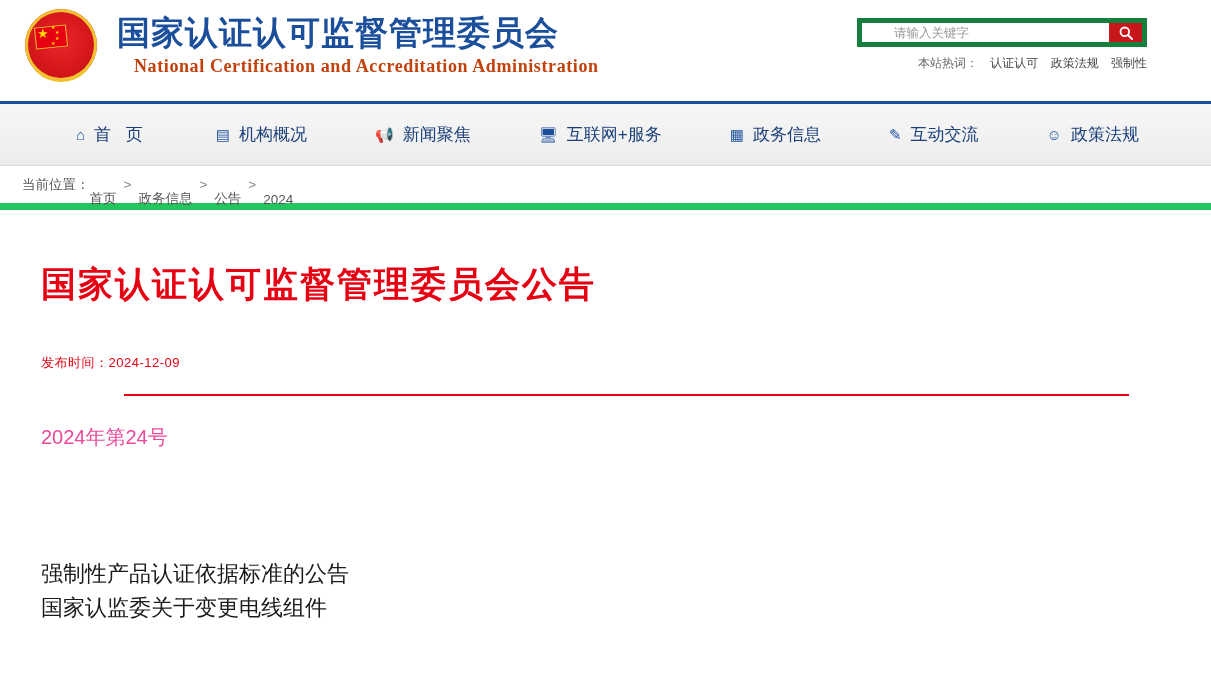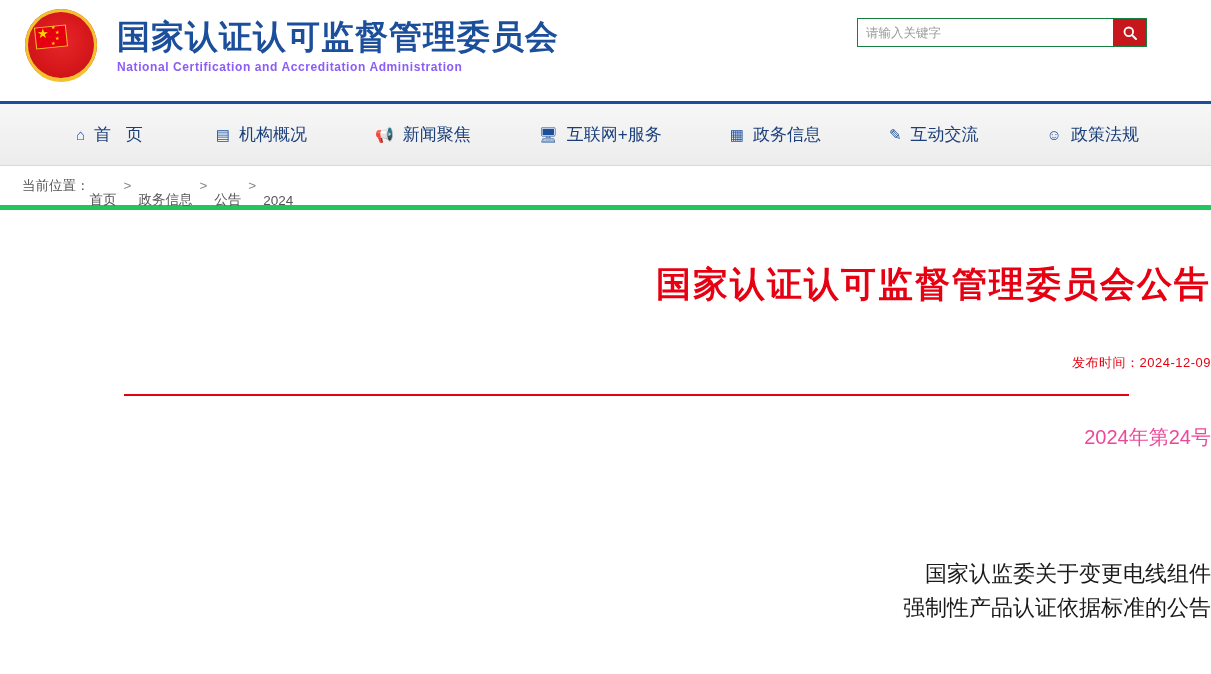--- a/index.html
+++ b/index.html
@@ -70,51 +70,54 @@
     position: absolute;
     left: 6px;
     top: 44px;
     width: 66px;
     height: 28px;
     border-bottom: 4px solid #f2c230;
     border-radius: 0 0 40px 40px;
   }
   .title-block {
     margin-left: 17px;
+    font-family: Liberation Serif, serif;
   }
   .title-cn {
     font-size: 33px;
     font-weight: bold;
     color: #1b4f9c;
     letter-spacing: 1px;
     line-height: 1.25;
     white-space: nowrap;
   }
   .title-en {
-    font-size: 12px;
+    font-size: 18px;
     font-weight: bold;
-    color: #8b5cf6;
+    color: #c2410c;
     letter-spacing: 0.6px;
     white-space: nowrap;
     margin-top: 2px;
+    margin-left: 17px;
   }
 
   
   .search-area {
     position: absolute;
     right: 64px;
     top: 18px;
     width: 290px;
   }
   .search-box {
     display: flex;
     height: 29px;
-    border: 1px solid #15803d;
+    border: 5px solid #15803d;
     box-sizing: border-box;
     background: #fff;
+    padding-left: 24px;
   }
   .search-input {
     flex: 1 1 auto;
     border: none;
     outline: none;
     padding: 0 8px;
     font-size: 12.5px;
     color: #666;
     font-family: "Liberation Sans", sans-serif;
   }
@@ -171,30 +174,30 @@
   .nav-item.home .nav-label { letter-spacing: 5px; }
 
   
   .breadcrumb {
     height: 44px;
     display: flex;
     align-items: center;
     padding-left: 22px;
     font-size: 13.5px;
     color: #555;
-    border-bottom: 5px solid #22c55e;
+    border-bottom: 7px solid #22c55e;
     box-sizing: border-box;
   }
   .breadcrumb .sep { margin: 0 7px; color: #888; }
   .breadcrumb a { color: #555; text-decoration: none; margin-top: 29px; }
 
   
   .article {
     padding-top: 52px;
-    text-align: right;
+    text-align: left;
     margin-left: 41px;
   }
   .doc-title {
     font-size: 35px;
     font-weight: bold;
     color: #e60012;
     letter-spacing: 2px;
     line-height: 1.25;
   }
   .pubtime {
@@ -248,20 +251,26 @@
       <input class="search-input" type="text" placeholder="请输入关键字" style="">
       <button class="search-btn">
         <span>
           <svg width="16" height="16" viewBox="0 0 16 16" aria-hidden="true">
             <circle cx="6.8" cy="6.8" r="4.3" fill="none" stroke="#ffffff" stroke-width="1.8"></circle>
             <line x1="10.1" y1="10.1" x2="14" y2="14" stroke="#ffffff" stroke-width="2" stroke-linecap="round"></line>
           </svg>
         </span>
       </button>
     </div>
+    <div class="hotwords">
+      <span class="hw-label">本站热词：</span>
+      <a href="#">认证认可</a>
+      <a href="#">政策法规</a>
+      <a href="#">强制性</a>
+    </div>
   </div>
 </div>
 
 <div class="nav">
 
   <div class="nav-item home">
     <span class="nav-icon">⌂</span>
     <span class="nav-label">首 页</span>
   </div>
 
@@ -312,16 +321,16 @@
 
   <div class="pubtime">
     <span>发布时间：</span><span>2024-12-09</span>
   </div>
 
   <div class="divider"></div>
 
   <div class="doc-number">2024年第24号</div>
 
   <div class="doc-subject">
+    <div>强制性产品认证依据标准的公告</div>
     <div>国家认监委关于变更电线组件</div>
-    <div>强制性产品认证依据标准的公告</div>
   </div>
 </div>
 
 </body></html>

